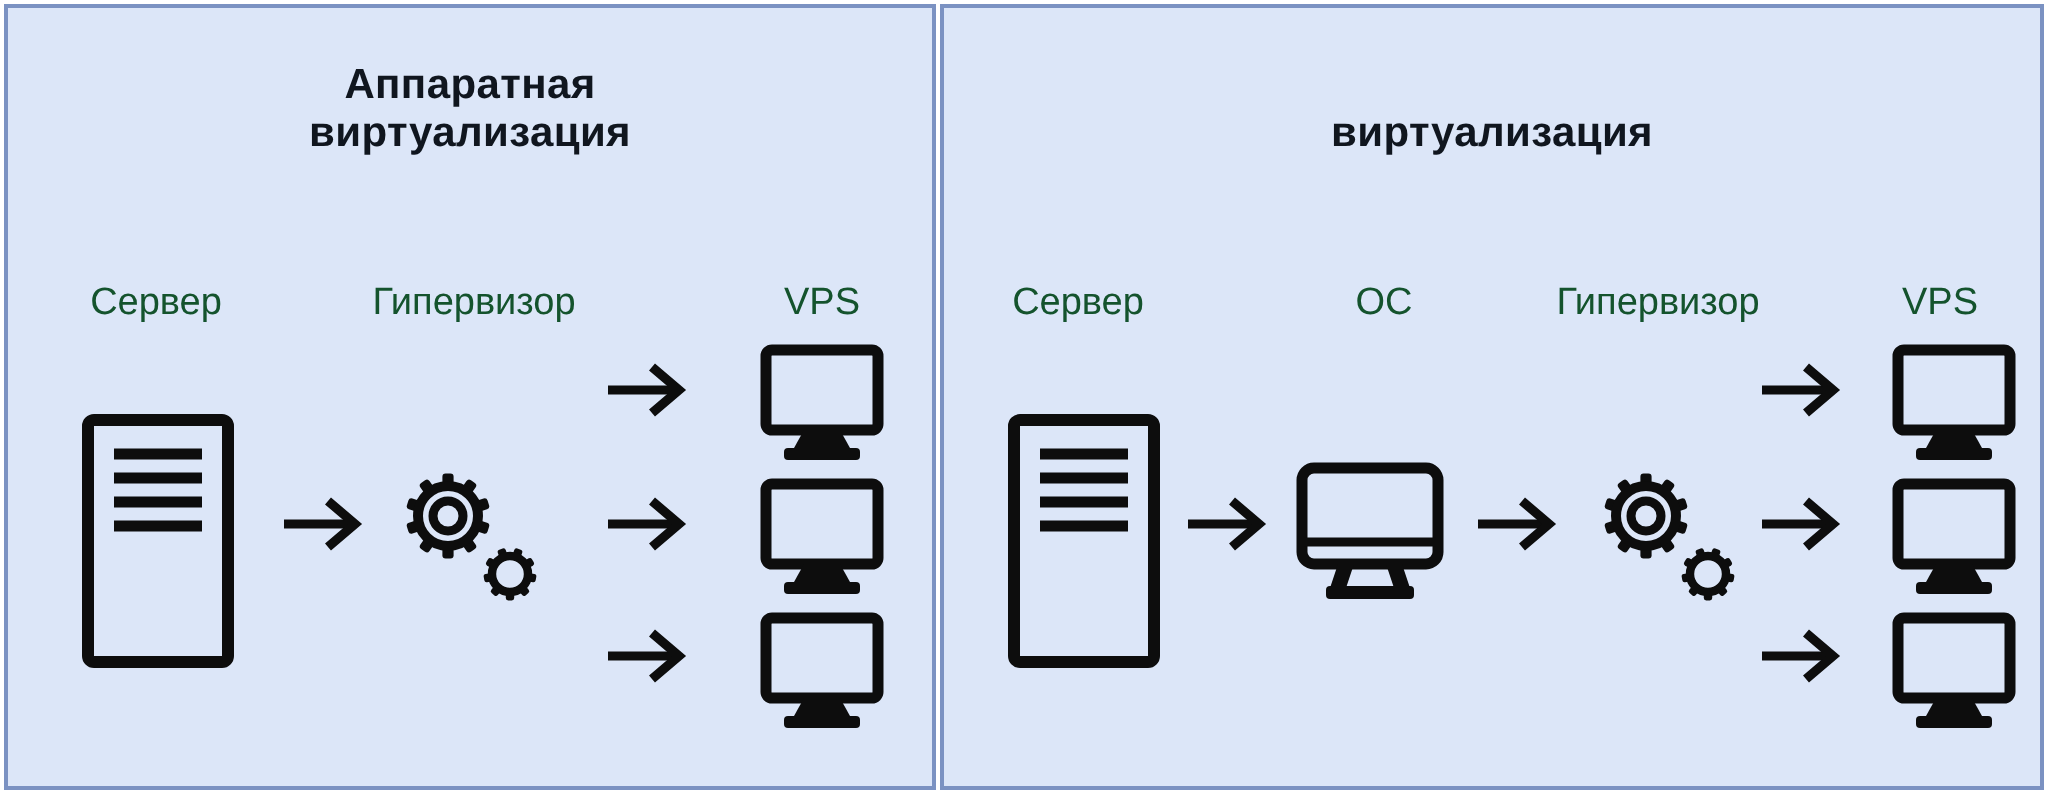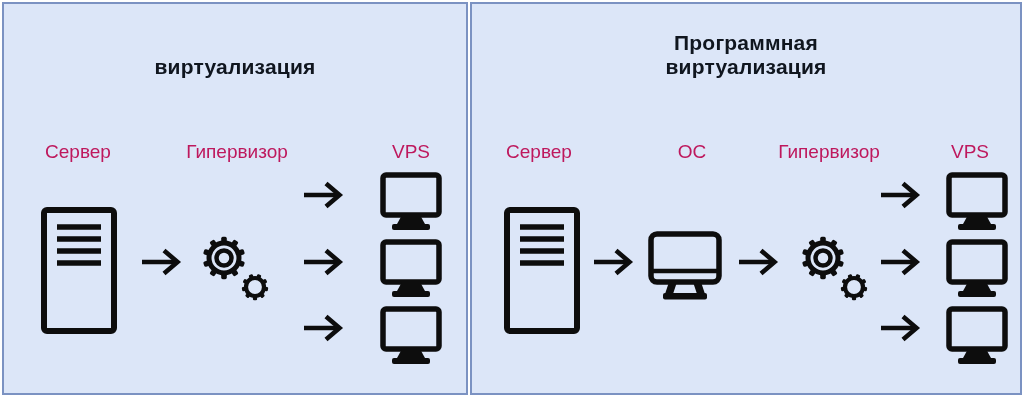--- a/index.html
+++ b/index.html
@@ -26,33 +26,33 @@
   .panel--right { width: 552px; }
   .panel-title {
     position: absolute; top: 27px; left: 0; width: 100%;
     margin: 0; text-align: center;
     font-size: 21px; line-height: 24px; font-weight: bold;
     color: #10161f; letter-spacing: 0.2px;
   }
   .col-label {
     position: absolute; top: 137px;
     transform: translateX(-50%);
-    font-size: 19px; color: #be185d; white-space: nowrap;
+    font-size: 19px; color: #14532d; white-space: nowrap;
   }
   .icon { position: absolute; line-height: 0; }
   .icon svg { display: block; }
 </style>
 </head>
 <body>
 
 <div class="canvas">
 
   <section class="panel panel--left">
     <h2 class="panel-title">
-      <br>
+      <span>Аппаратная</span><br>
       <span>виртуализация</span>
     </h2>
 
     <span class="col-label" style="left:74px">Сервер</span>
     <span class="col-label" style="left:233px">Гипервизор</span>
     <span class="col-label" style="left:407px">VPS</span>
 
     <div class="icon" style="left:36px; top:202px">
       <svg width="78" height="129" viewBox="0 0 78 129">
         <rect x="4" y="4" width="70" height="121" rx="3" fill="none" stroke="#0d0d0d" stroke-width="6"></rect>
@@ -140,21 +140,21 @@
       <svg width="62" height="59" viewBox="0 0 62 59">
           <rect x="3" y="3" width="56" height="40" rx="3" fill="none" stroke="#0d0d0d" stroke-width="5.5"></rect>
           <path d="M22 43 L40 43 L45 52 L17 52 Z" fill="#0d0d0d"></path>
           <rect x="12" y="52" width="38" height="6" rx="2" fill="#0d0d0d"></rect>
         </svg>
     </div>
   </section>
 
   <section class="panel panel--right">
     <h2 class="panel-title">
-      <span>Программная</span><br>
+      <br>
       <span>виртуализация</span>
     </h2>
 
     <span class="col-label" style="left:67px">Сервер</span>
     <span class="col-label" style="left:220px">ОС</span>
     <span class="col-label" style="left:357px">Гипервизор</span>
     <span class="col-label" style="left:498px">VPS</span>
 
     <div class="icon" style="left:31px; top:202px">
       <svg width="78" height="129" viewBox="0 0 78 129">

